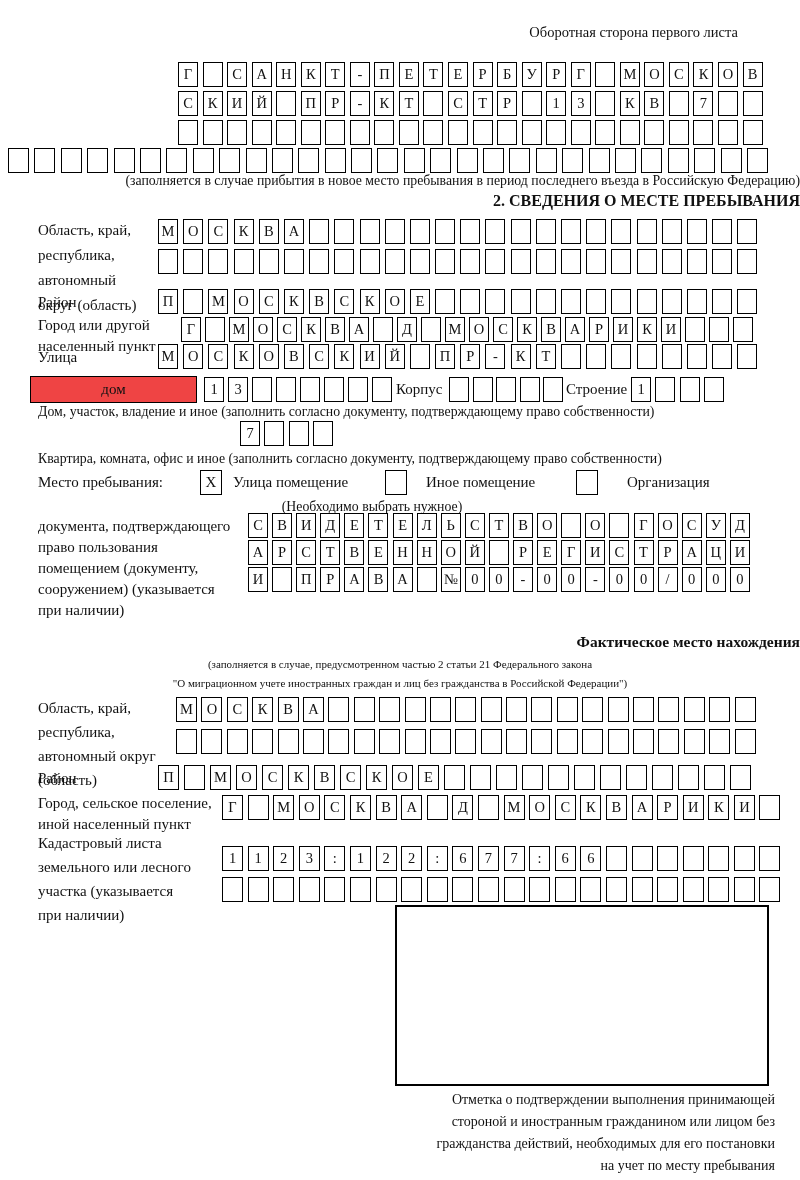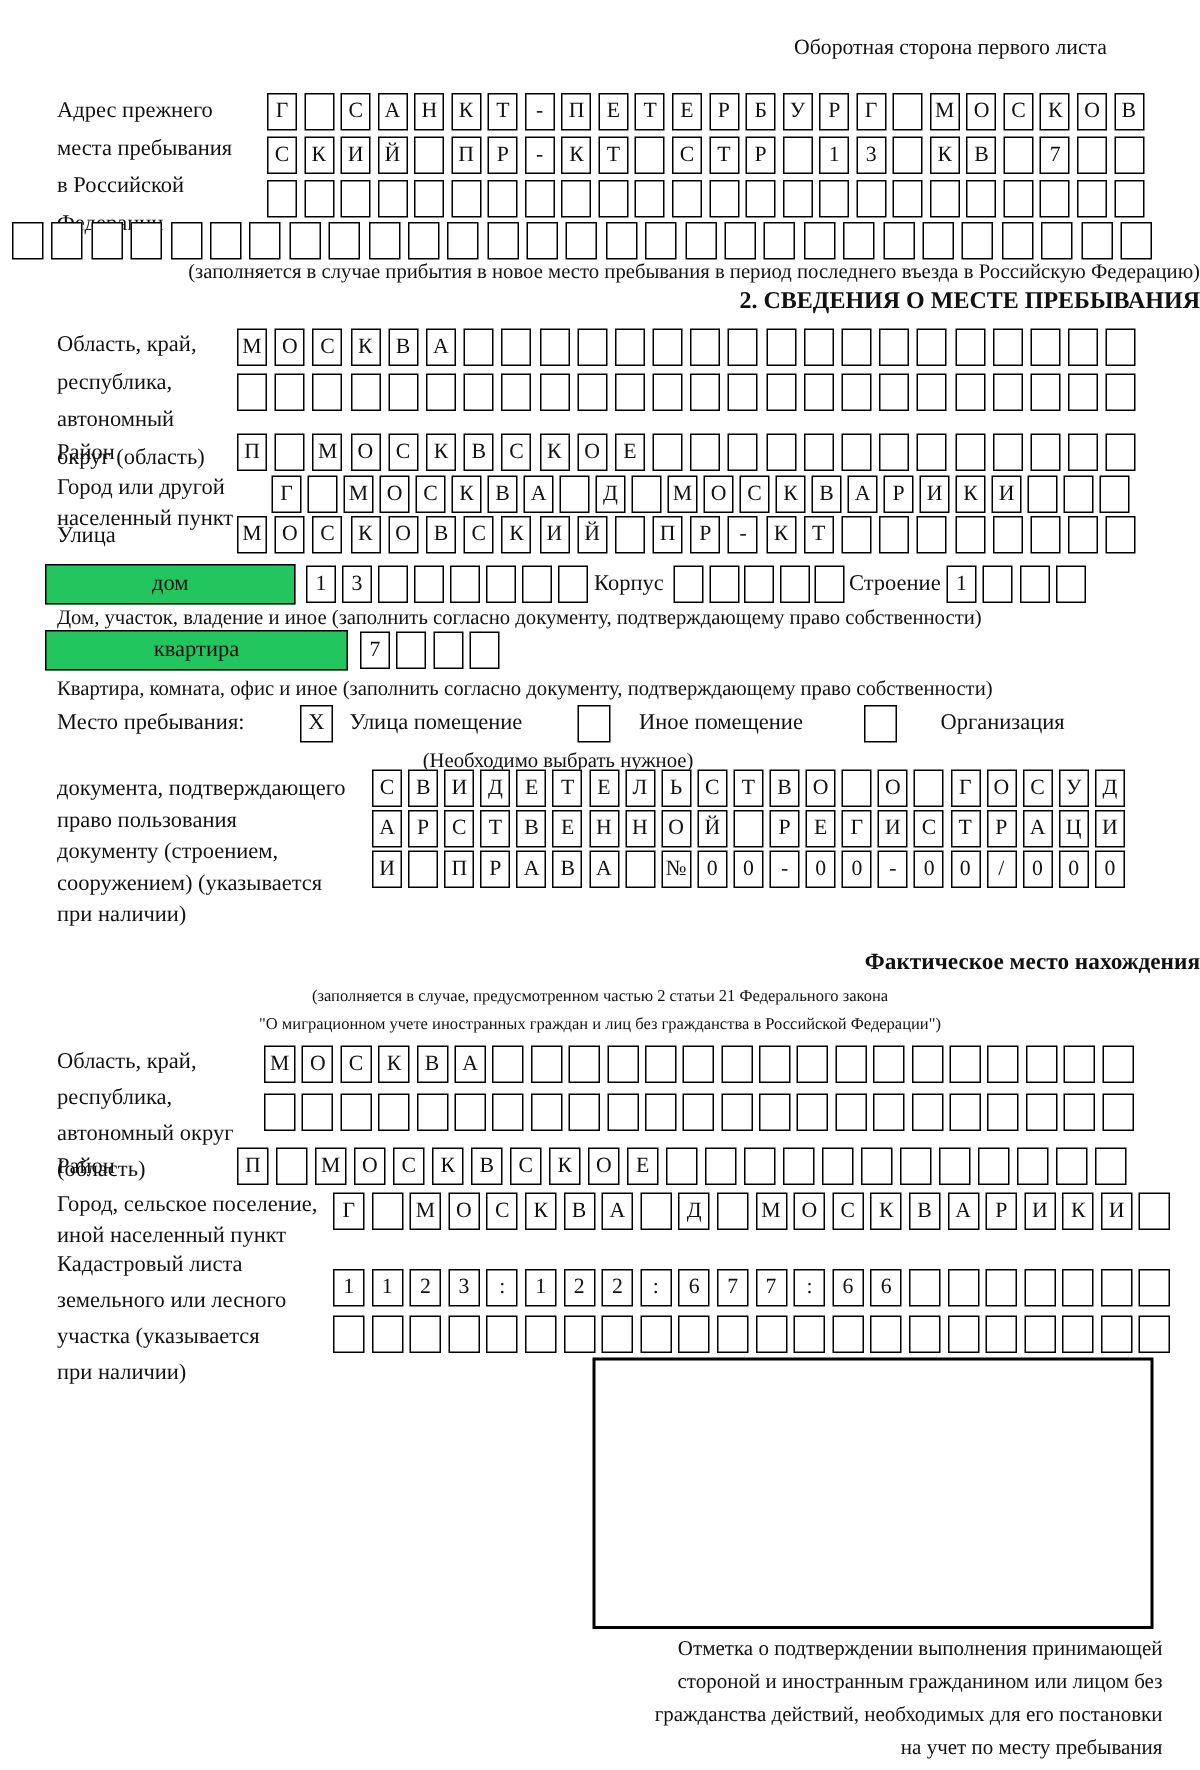--- a/index.html
+++ b/index.html
@@ -15,44 +15,38 @@
   .cells{position:absolute;display:flex;}
   .cell{
     flex:none;width:20px;height:25px;box-sizing:border-box;border:1.6px solid #000;
     display:flex;align-items:center;justify-content:center;
     font-size:14.5px;background:#fff;
   }
   .w21 .cell{width:21px;}
   .gA{gap:4.55px;} .gB{gap:5.2px;} .gC{gap:4px;} .gD{gap:5.4px;}
   .gE{gap:4.1px;} .gF{gap:4.4px;} .gG{gap:5px;} .gH{gap:4.6px;} .gI{gap:3.5px;}
   .wbox{
-    position:absolute;box-sizing:border-box;border:1.6px solid #000;background:#22c55e;
+    position:absolute;box-sizing:border-box;border:1.6px solid #000;background:#ef4444;
     display:flex;align-items:center;justify-content:center;font-size:15px;
   }
   .chk{
     position:absolute;width:22px;height:25px;box-sizing:border-box;border:1.6px solid #000;
     display:flex;align-items:center;justify-content:center;font-size:15px;background:#fff;
   }
   .bigbox{position:absolute;left:395px;top:905px;width:370px;height:177px;border:2px solid #000;background:#fff;}
   .caption{position:absolute;left:385px;top:1089px;width:390px;text-align:right;font-size:14px;line-height:22px;}
   .notes2{position:absolute;top:655px;left:0;width:800px;text-align:center;font-size:11px;line-height:19px;}
 </style>
 </head>
 <body>
 
 <div id="page">
 
   <div class="note" style="top:24px;right:62px;font-size:14.5px;text-align:right;">Оборотная сторона первого листа</div>
 
-  <div class="lab" style="left:38px;top:62px;">
-      <div>Адрес прежнего</div>
-      <div>места пребывания</div>
-      <div>в Российской</div>
-      <div>Федерации</div>
-    </div>
   <div class="cells gA" style="left:178px;top:62px;">
       <span class="cell">Г</span>
       <span class="cell"></span>
       <span class="cell">С</span>
       <span class="cell">А</span>
       <span class="cell">Н</span>
       <span class="cell">К</span>
       <span class="cell">Т</span>
       <span class="cell">-</span>
       <span class="cell">П</span>
@@ -326,42 +320,41 @@
     </div>
   <div class="lab" style="left:566px;top:377px;">Строение</div>
   <div class="cells gF" style="left:631px;top:377px;">
       <span class="cell">1</span>
       <span class="cell"></span>
       <span class="cell"></span>
       <span class="cell"></span>
     </div>
   <div class="note" style="left:38px;top:404px;">Дом, участок, владение и иное (заполнить согласно документу, подтверждающему право собственности)</div>
 
-  <div class="wbox" style="left:30px;top:420px;width:202px;height:27px;">квартира</div>
   <div class="cells gF" style="left:240px;top:421px;">
       <span class="cell">7</span>
       <span class="cell"></span>
       <span class="cell"></span>
       <span class="cell"></span>
     </div>
   <div class="note" style="left:38px;top:451px;">Квартира, комната, офис и иное (заполнить согласно документу, подтверждающему право собственности)</div>
 
   <div class="lab" style="left:38px;top:470px;">Место пребывания:</div>
   <div class="chk" style="left:200px;top:470px;">X</div>
   <div class="lab" style="left:233px;top:470px;">Улица помещение</div>
   <div class="chk" style="left:385px;top:470px;"></div>
   <div class="lab" style="left:426px;top:470px;">Иное помещение</div>
   <div class="chk" style="left:576px;top:470px;"></div>
   <div class="lab" style="left:627px;top:470px;">Организация</div>
   <div class="note" style="left:162px;top:499px;width:420px;text-align:center;">(Необходимо выбрать нужное)</div>
 
   <div class="lab lh21" style="left:38px;top:516px;">
       <div>документа, подтверждающего</div>
       <div>право пользования</div>
-      <div>документу (строением,</div>
+      <div>помещением (документу,</div>
       <div>сооружением) (указывается</div>
       <div>при наличии)</div>
     </div>
   <div class="cells gE" style="left:248px;top:513px;">
       <span class="cell">С</span>
       <span class="cell">В</span>
       <span class="cell">И</span>
       <span class="cell">Д</span>
       <span class="cell">Е</span>
       <span class="cell">Т</span>

